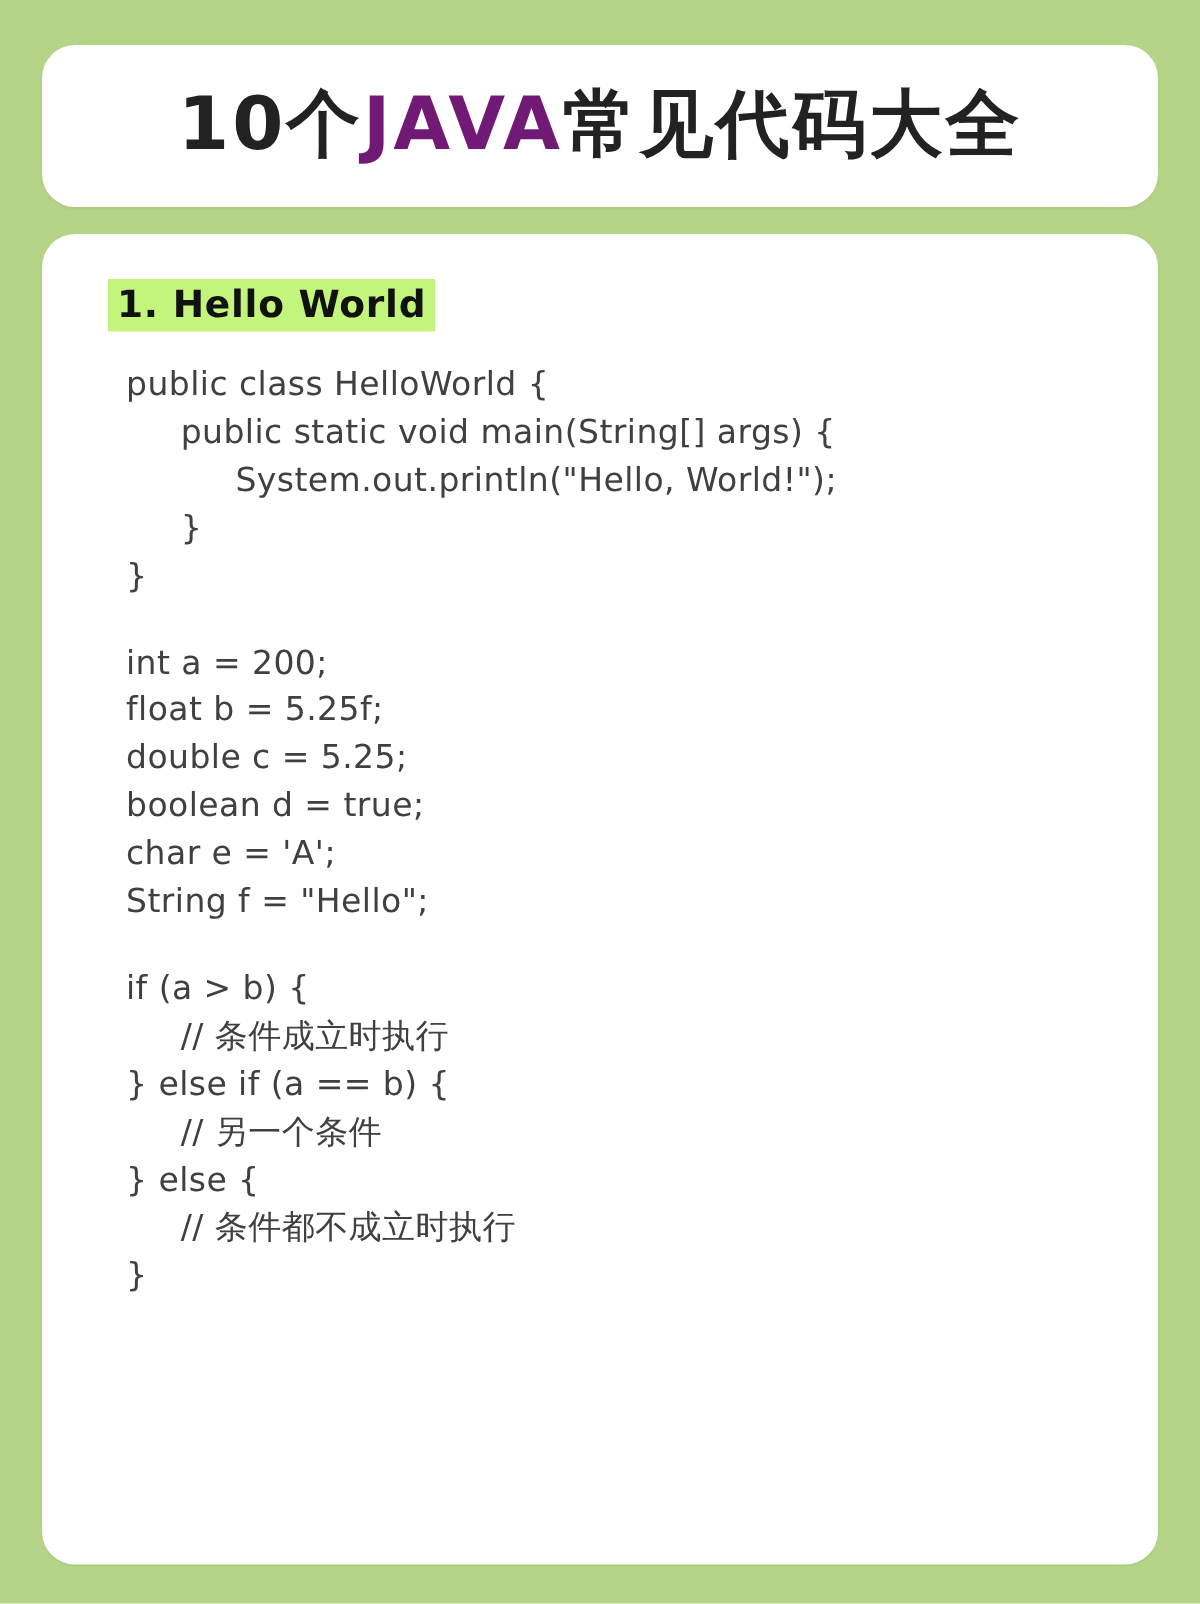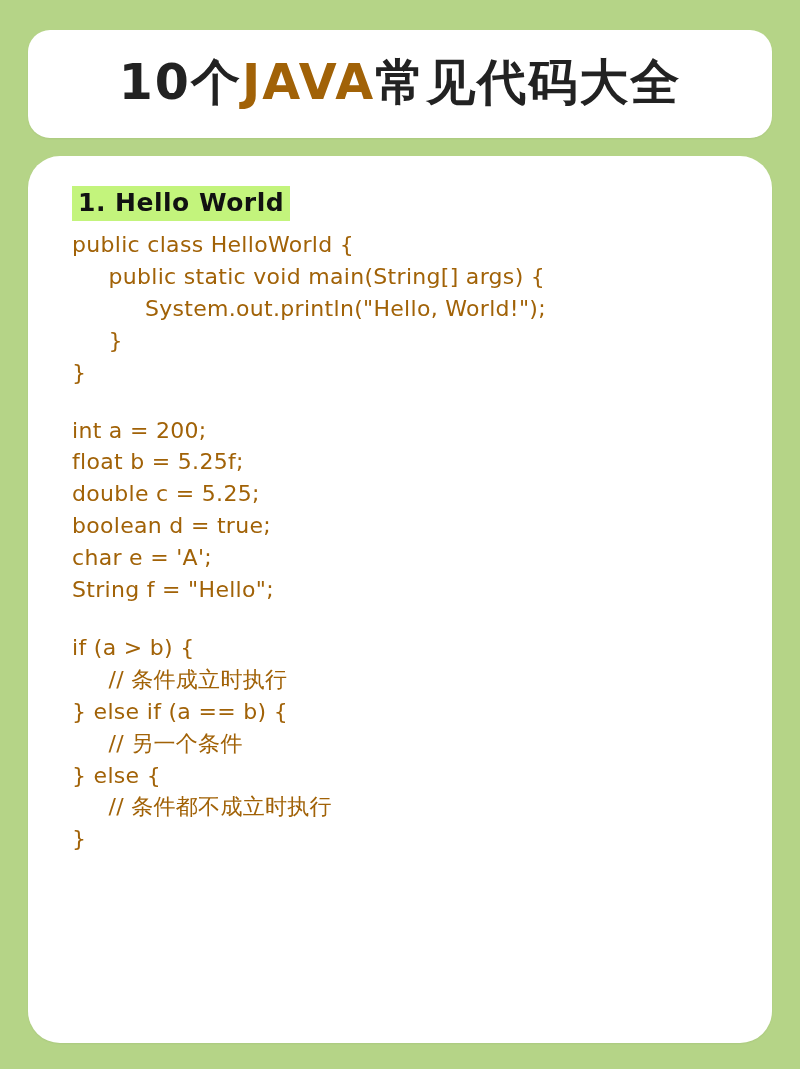--- a/index.html
+++ b/index.html
@@ -31,25 +31,25 @@
   }
   .title {
     font-size: 49px;
     font-weight: bold;
     letter-spacing: 2px;
     color: #222222;
     line-height: 1.1;
     white-space: nowrap;
   }
   .title .accent {
-    color: #a16207;
+    color: #701a75;
   }
   .content-card {
     background: #ffffff;
-    border-radius: 32px;
+    border-radius: 22px;
     padding: 30px 34px 34px 34px;
     flex: 1 1 auto;
     box-shadow: 0 1px 2px rgba(0,0,0,0.05);
     overflow: hidden;
   }
   .section {
     margin-bottom: 26px;
   }
   .section:last-child {
     margin-bottom: 0;
@@ -59,26 +59,26 @@
     font-size: 25px;
     font-weight: bold;
     color: #111111;
     background: #c3f47c;
     padding: 1px 6px 3px 6px;
     margin: 0 0 8px 10px;
     line-height: 1.25;
     letter-spacing: 0.5px;
   }
   .code {
-    margin: 0;
+    margin: 12px;
     padding: 0 0 0 10px;
     font-family: "DejaVu Sans", "Liberation Sans", sans-serif;
     font-size: 22px;
     line-height: 1.45;
-    color: #a16207;
+    color: #404040;
     white-space: pre-wrap;
     letter-spacing: 0.3px;
   }
 </style>
 </head>
 <body>
 
 <div class="page">
 
   <div class="title-card">

